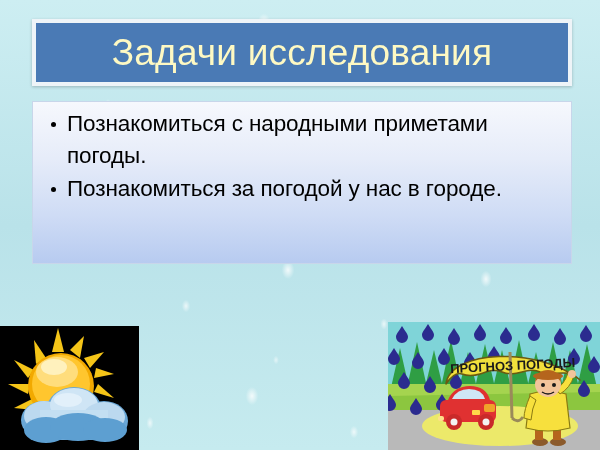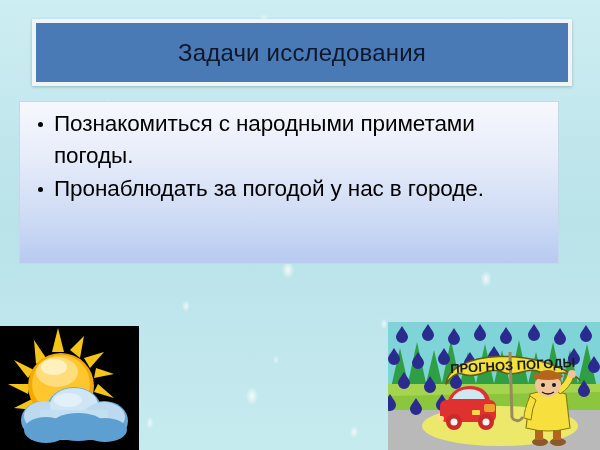--- a/index.html
+++ b/index.html
@@ -74,31 +74,31 @@
     height: 67px;
     box-sizing: border-box;
     background: #4a7ab5;
     border: 4px solid #eef4f8;
     display: flex;
     align-items: center;
     justify-content: center;
     box-shadow: 0 1px 3px rgba(0,0,0,.22);
   }
   .title-text {
-    color: #0f172a;
-    font-size: 24px;
+    color: #fef9c3;
+    font-size: 37px;
     line-height: 1;
     letter-spacing: .2px;
     white-space: nowrap;
   }
 
   
   .content-box {
     position: absolute;
-    left: 19px;
+    left: 32px;
     top: 101px;
     width: 540px;
     height: 163px;
     box-sizing: border-box;
     background: linear-gradient(180deg, #f6f8fd 0%, #e6ecf9 35%, #cfdcf5 70%, #b7cbf0 100%);
     border: 1px solid #c8d6ea;
     overflow: hidden;
     padding: 6px 14px 16px 12px;
   }
   .bullet-list {
@@ -156,21 +156,21 @@
 
   <div class="bg-texture"></div>
 
   <div class="title-banner">
     <span class="title-text">Задачи исследования</span>
   </div>
 
   <div class="content-box">
     <ul class="bullet-list">
       <li class="bullet-item">Познакомиться с народными приметами погоды.</li>
-      <li class="bullet-item">Пронаблюдать за погодой у нас в городе.</li>
+      <li class="bullet-item">Познакомиться за погодой у нас в городе.</li>
     </ul>
   </div>
 
   <div class="pic-sun">
     <svg width="139" height="124" viewBox="0 0 139 124">
       <rect x="0" y="0" width="139" height="124" fill="#000000"></rect>
 
       <g fill="#f5c518">
         <polygon points="58,2 64,26 52,26"></polygon>
         <polygon points="84,10 80,32 70,24"></polygon>

